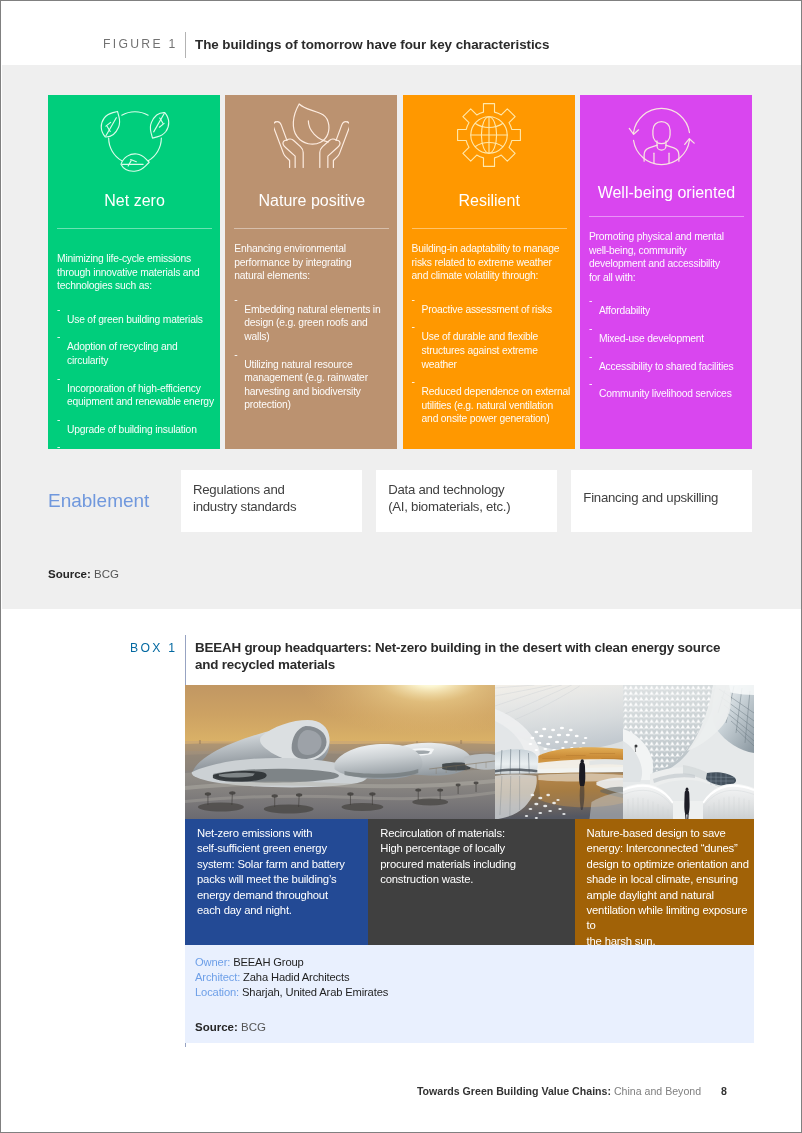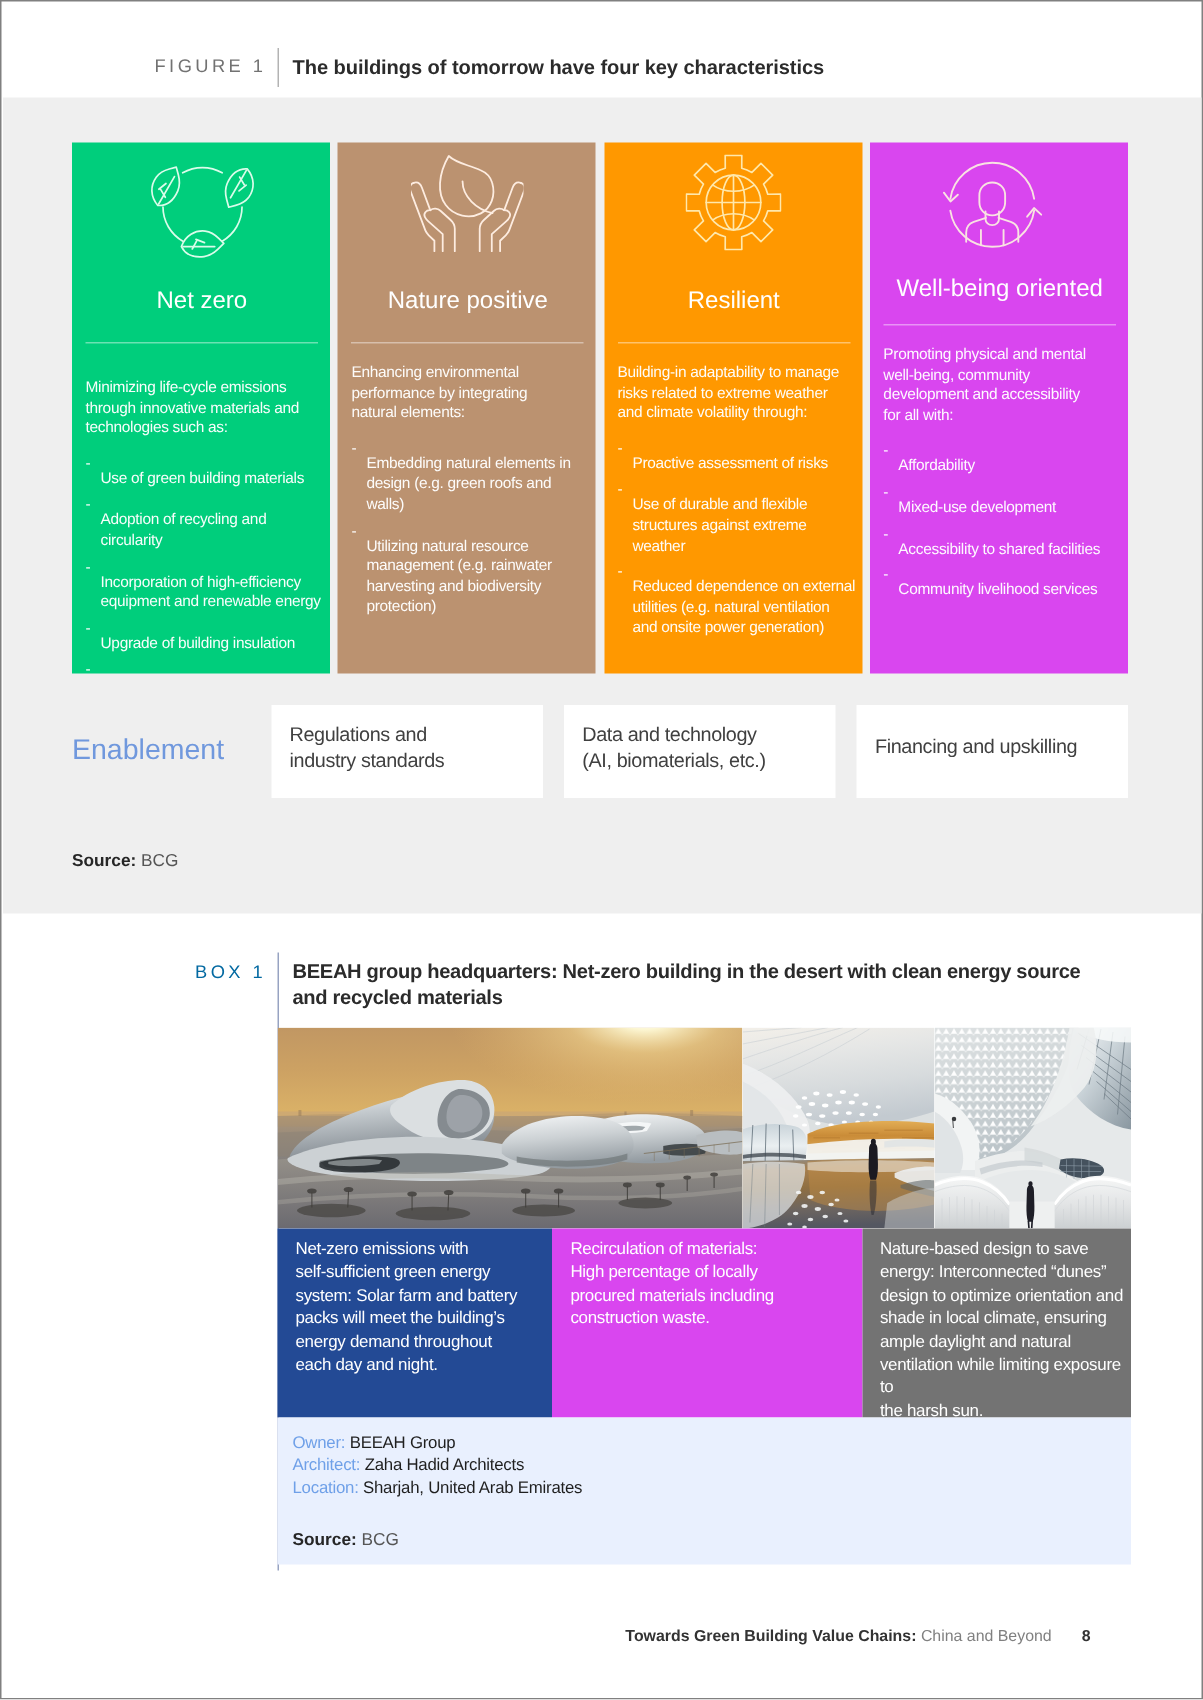--- a/index.html
+++ b/index.html
@@ -627,27 +627,27 @@
   </div>
   <div class="captions">
     <div class="caption cap0" style="background:#234A95;width:190px">
         <span>Net-zero emissions with
 self-sufficient green energy
 system: Solar farm and battery
 packs will meet the building’s
 energy demand throughout
 each day and night.</span>
       </div>
-    <div class="caption cap1" style="background:#d946ef;width:214px">
+    <div class="caption cap1" style="background:#404040;width:214px">
         <span>Recirculation of materials:
 High percentage of locally
 procured materials including
 construction waste.</span>
       </div>
-    <div class="caption cap2" style="background:#737373;width:186px">
+    <div class="caption cap2" style="background:#a16207;width:186px">
         <span>Nature-based design to save
 energy: Interconnected “dunes”
 design to optimize orientation and
 shade in local climate, ensuring
 ample daylight and natural
 ventilation while limiting exposure to
 the harsh sun.</span>
       </div>
   </div>
   <div class="box-footer">

